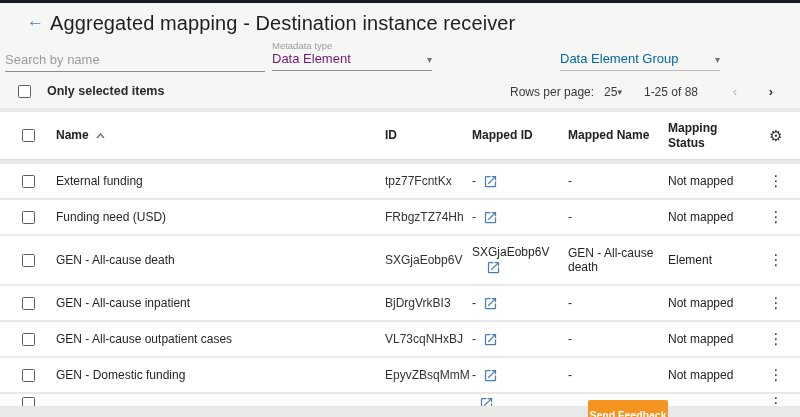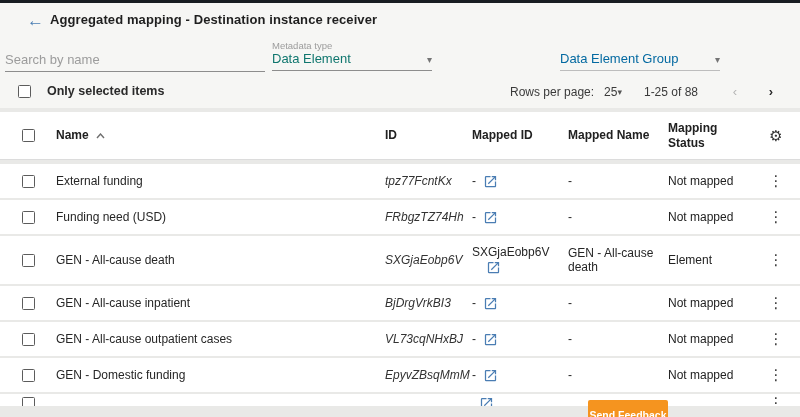--- a/index.html
+++ b/index.html
@@ -4,31 +4,31 @@
 <style>
   * { margin:0; padding:0; box-sizing:border-box; }
   html,body { width:800px; height:417px; }
   body { font-family:"Liberation Sans","DejaVu Sans",sans-serif; background:#f6f6f4; overflow:hidden; }
   #app { position:relative; width:800px; height:417px; background:#f6f6f4; overflow:hidden; }
 
   .topbar { position:absolute; left:0; top:0; width:800px; height:3px; background:#181d22; }
 
   .page-header { position:absolute; left:0; top:3px; width:800px; height:36px; }
   .back-btn { position:absolute; left:27px; top:9px; font-size:17px; color:#4a7db3; cursor:pointer; line-height:18px; }
-  .page-title { position:absolute; left:50px; top:9px; font-size:13px; font-weight:700; color:#1f1f1f; letter-spacing:.1px; }
+  .page-title { position:absolute; left:50px; top:9px; font-size:20px; font-weight:400; color:#1f1f1f; letter-spacing:.1px; }
 
   
   .field { position:absolute; border-bottom:1px solid #8d8d8d; background:transparent; }
   .field input { border:none; outline:none; background:transparent; width:100%; font-size:13px; color:#333; font-family:inherit; padding:2px 0 4px 0; }
   .field input::placeholder { color:#9c9c9c; }
   .search-field { left:5px; top:50px; width:260px; }
   .select-field { display:flex; align-items:flex-end; justify-content:space-between; cursor:pointer; }
   .metadata-field { left:272px; top:40px; width:160px; border-bottom:1px solid #8d8d8d; height:31px; }
   .field-caption { position:absolute; left:272px; top:40px; font-size:9.5px; color:#9c9c9c; }
-  .select-value { font-size:13px; color:#0f766e; padding-bottom:4px; }
+  .select-value { font-size:13px; color:#701a75; padding-bottom:4px; }
   .select-value.placeholder { color:#0369a1; }
   .select-caret { font-size:10px; color:#757575; padding-bottom:5px; }
   .updated-field { left:447px; top:50px; width:112px; border-bottom:1px solid #bdbdbd; }
   .group-field { left:560px; top:50px; width:160px; height:21px; border-bottom:1px solid #bdbdbd; }
 
   
   .selection-bar { position:absolute; left:0; top:80px; width:800px; height:26px; }
   .checkbox { display:inline-block; width:13px; height:13px; border:1.5px solid #5c5c5c; border-radius:1.5px; background:#fff; cursor:pointer; flex:0 0 13px; }
   .only-selected { position:absolute; left:18px; top:4px; display:flex; align-items:center; gap:16px; cursor:pointer; }
   .only-selected-label { font-size:12.5px; font-weight:700; color:#2a2a2a; }
@@ -45,21 +45,21 @@
   .table-zone { position:absolute; left:0; top:108px; width:800px; height:309px; background:#e9e9e7; }
   .trow { display:grid; grid-template-columns:56px 329px 87px 96px 100px 84px 48px; align-items:center; background:#fff; width:800px; }
   .thead { position:absolute; left:0; top:4px; height:48px; border-bottom:1px solid #dcdcdc; }
   .thead .hcell { font-size:12px; font-weight:700; color:#212121; line-height:15px; }
   .cb-cell { display:flex; justify-content:center; }
   .sort-wrap { display:flex; align-items:center; gap:7px; cursor:pointer; }
   .tbody { position:absolute; left:0; top:56px; width:800px; }
   .row { height:34px; margin-bottom:2px; }
   .row.tall { height:48px; }
   .cell { font-size:12px; color:#262626; padding-right:8px; }
-  .id-cell { color:#333;font-style:italic; }
+  .id-cell { color:#333; }
   .mappedid-cell { display:flex; align-items:center; gap:7px; }
   .mappedid-cell.stacked { flex-direction:column; align-items:flex-start; gap:1px; }
   .mappedid-cell.stacked .link-icon { margin-left:14px; }
   .link-icon { width:15px; height:15px; cursor:pointer; flex:0 0 15px; }
   .mappedname-cell { line-height:14px; }
   .status-cell { color:#222; }
   .kebab-cell { text-align:center; font-size:15px; color:#3d3d3d; cursor:pointer; letter-spacing:0; }
   .gear-cell { text-align:center; }
   .gear { font-size:15px; color:#333; cursor:pointer; line-height:15px; }
   .row-partial { height:12px; margin-bottom:0; overflow:hidden; }

